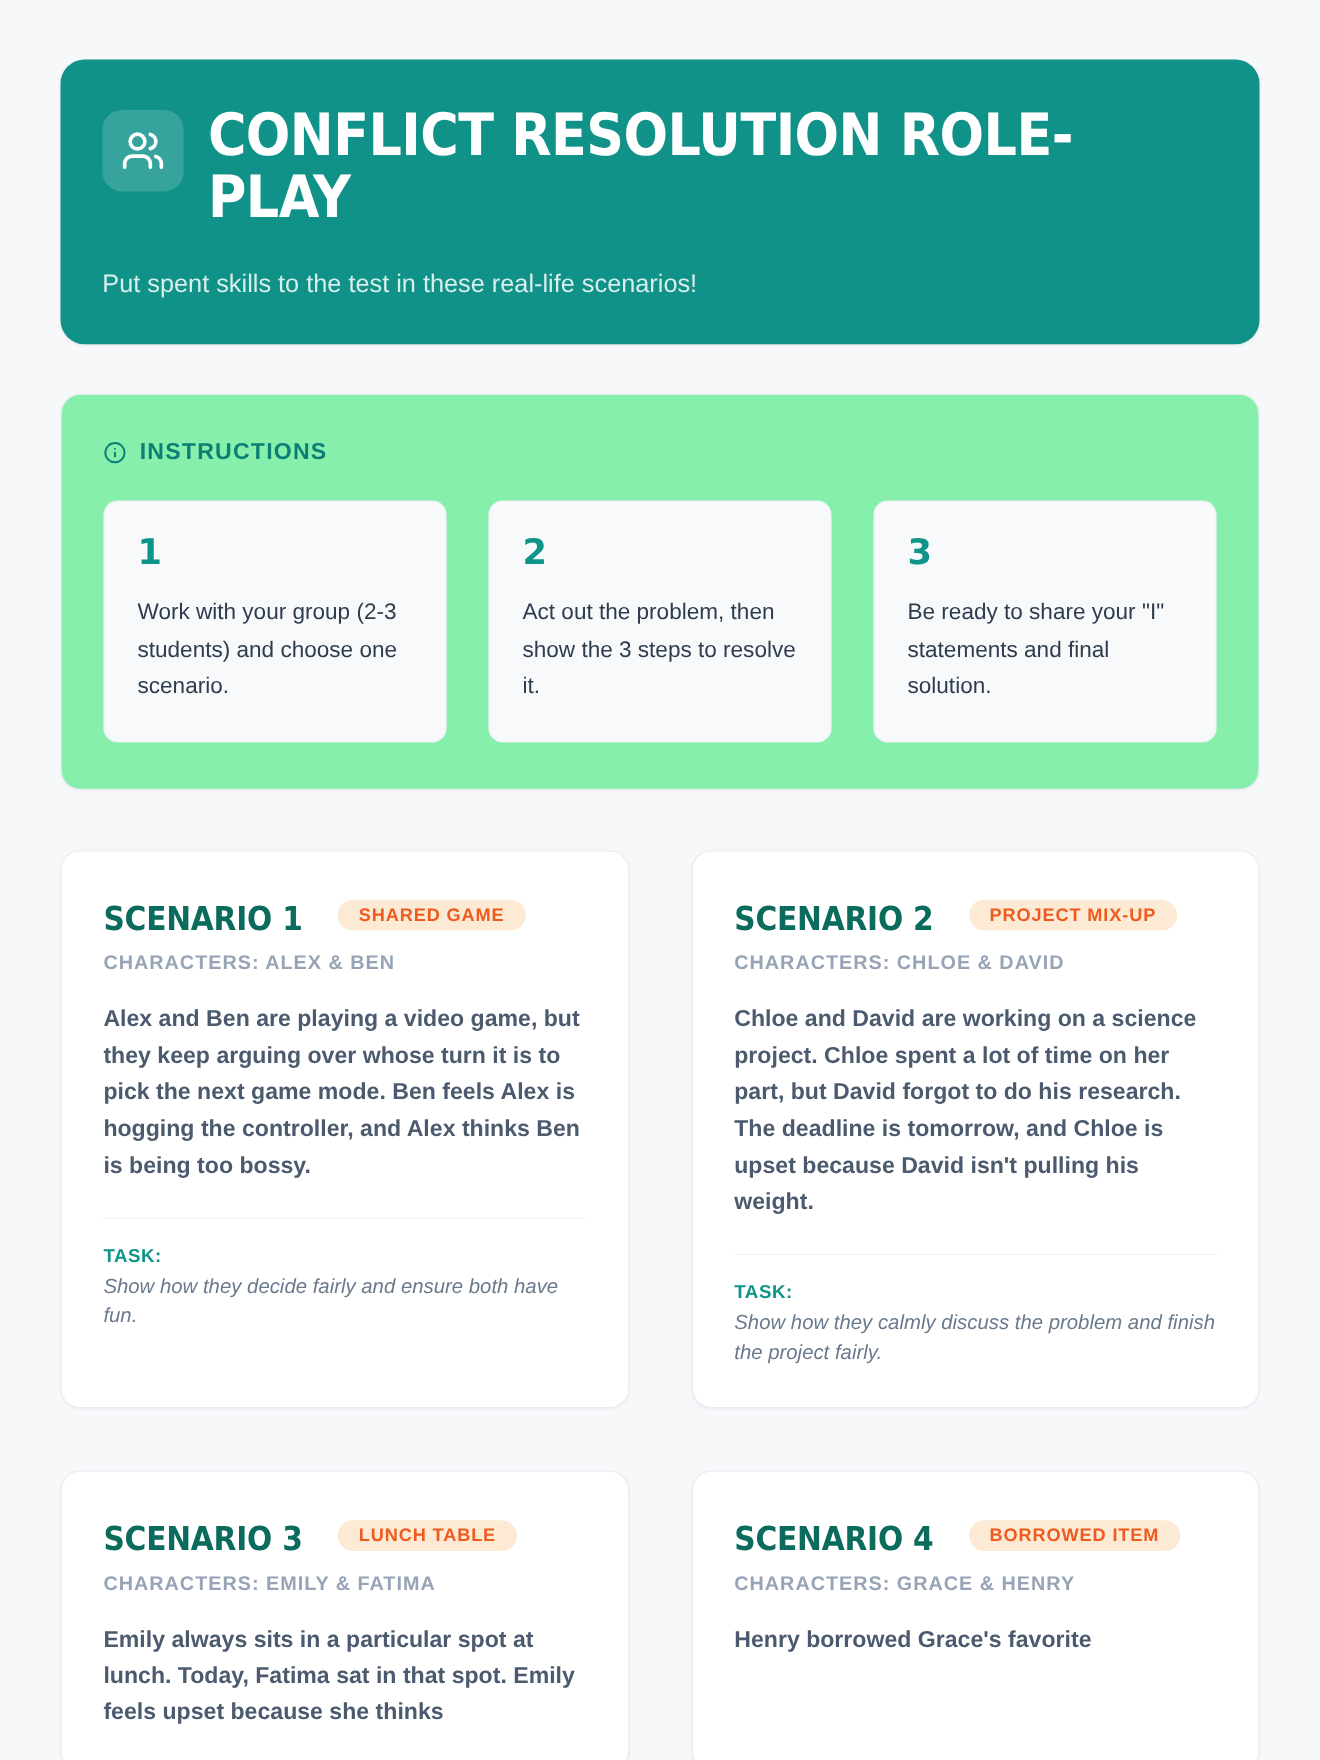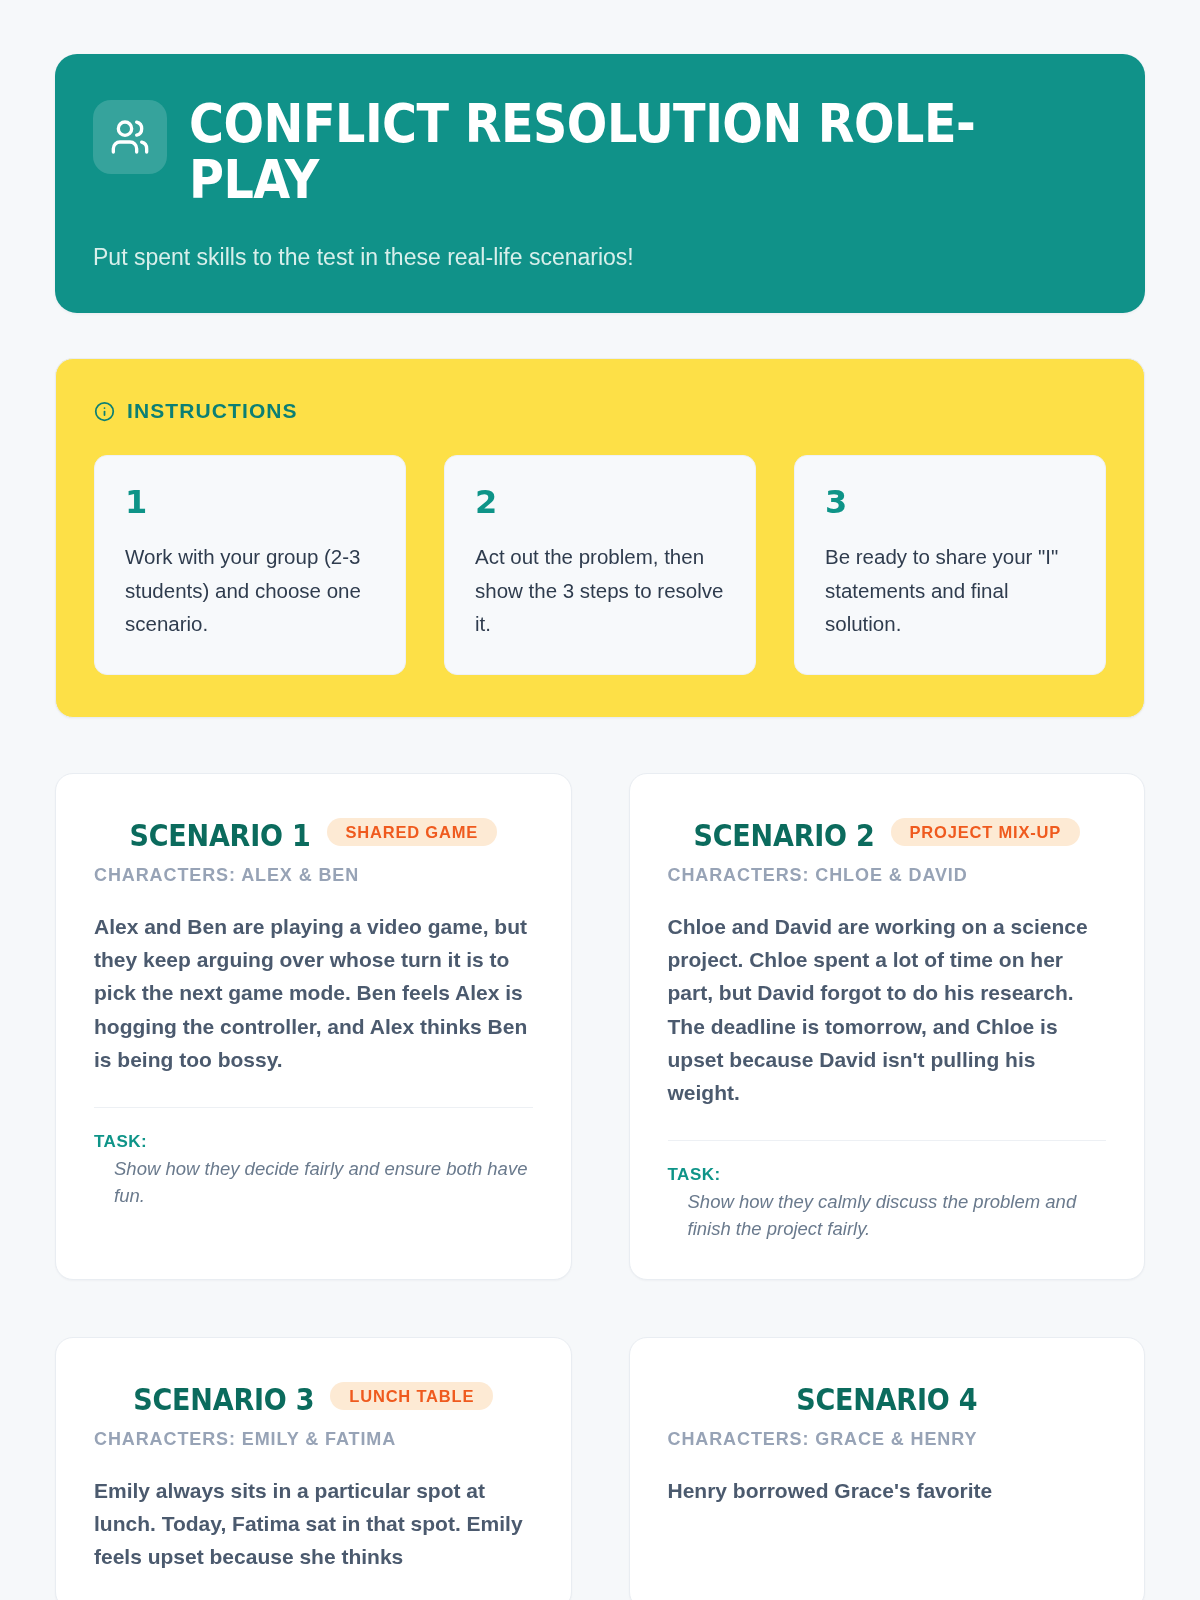--- a/index.html
+++ b/index.html
@@ -62,21 +62,21 @@
     margin-top: 34px;
     font-size: 23px;
     line-height: 1.35;
     color: #d8efeb;
     font-weight: 400;
   }
 
   
   .instructions-card {
     margin-top: 45px;
-    background: #fde047;
+    background: #86efac;
     border: 1px solid #e9edf2;
     border-radius: 18px;
     padding: 40px 38px 42px 38px;
     box-shadow: 0 1px 2px rgba(16,40,60,.035);
   }
   .instructions-head {
     display: flex;
     align-items: center;
     gap: 12px;
     margin-bottom: 32px;
@@ -126,23 +126,22 @@
     border: 1px solid #e9edf2;
     border-radius: 18px;
     padding: 42px 38px 36px 38px;
     box-shadow: 0 1px 2px rgba(16,40,60,.035);
     display: flex;
     flex-direction: column;
   }
   .scenario-head {
     display: flex;
     align-items: flex-start;
-    gap: 16px;
+    gap: 32px;
     flex-wrap: wrap;
-    justify-content: center;
   }
   .scenario-title {
     color: #0b6b5d;
     font-weight: 700;
     font-size: 30px;
     line-height: 1.3;
     letter-spacing: -0.2px;
     text-transform: uppercase;
     font-family: "DejaVu Sans", "Liberation Sans", sans-serif;
     font-stretch: condensed;
@@ -187,21 +186,20 @@
     font-size: 17px;
     letter-spacing: 0.5px;
     text-transform: uppercase;
     margin-bottom: 4px;
   }
   .task-text {
     color: #6a7a8d;
     font-size: 18.5px;
     line-height: 1.45;
     font-style: italic;
-    margin-left: 20px;
   }
 </style>
 </head>
 <body>
 
 <div class="page">
 
   <div class="header-card">
     <div class="header-top">
       <div class="header-icon-badge">
@@ -276,19 +274,20 @@
         <h2 class="scenario-title">SCENARIO 3</h2>
         <span class="scenario-tag">LUNCH TABLE</span>
       </div>
       <div class="scenario-characters">CHARACTERS: EMILY &amp; FATIMA</div>
       <p class="scenario-body">Emily always sits in a particular spot at lunch. Today, Fatima sat in that spot. Emily feels upset because she thinks</p>
     </article>
 
     <article class="scenario-card">
       <div class="scenario-head">
         <h2 class="scenario-title">SCENARIO 4</h2>
+        <span class="scenario-tag">BORROWED ITEM</span>
       </div>
       <div class="scenario-characters">CHARACTERS: GRACE &amp; HENRY</div>
       <p class="scenario-body">Henry borrowed Grace's favorite</p>
     </article>
 
   </section>
 </div>
 
 </body></html>

